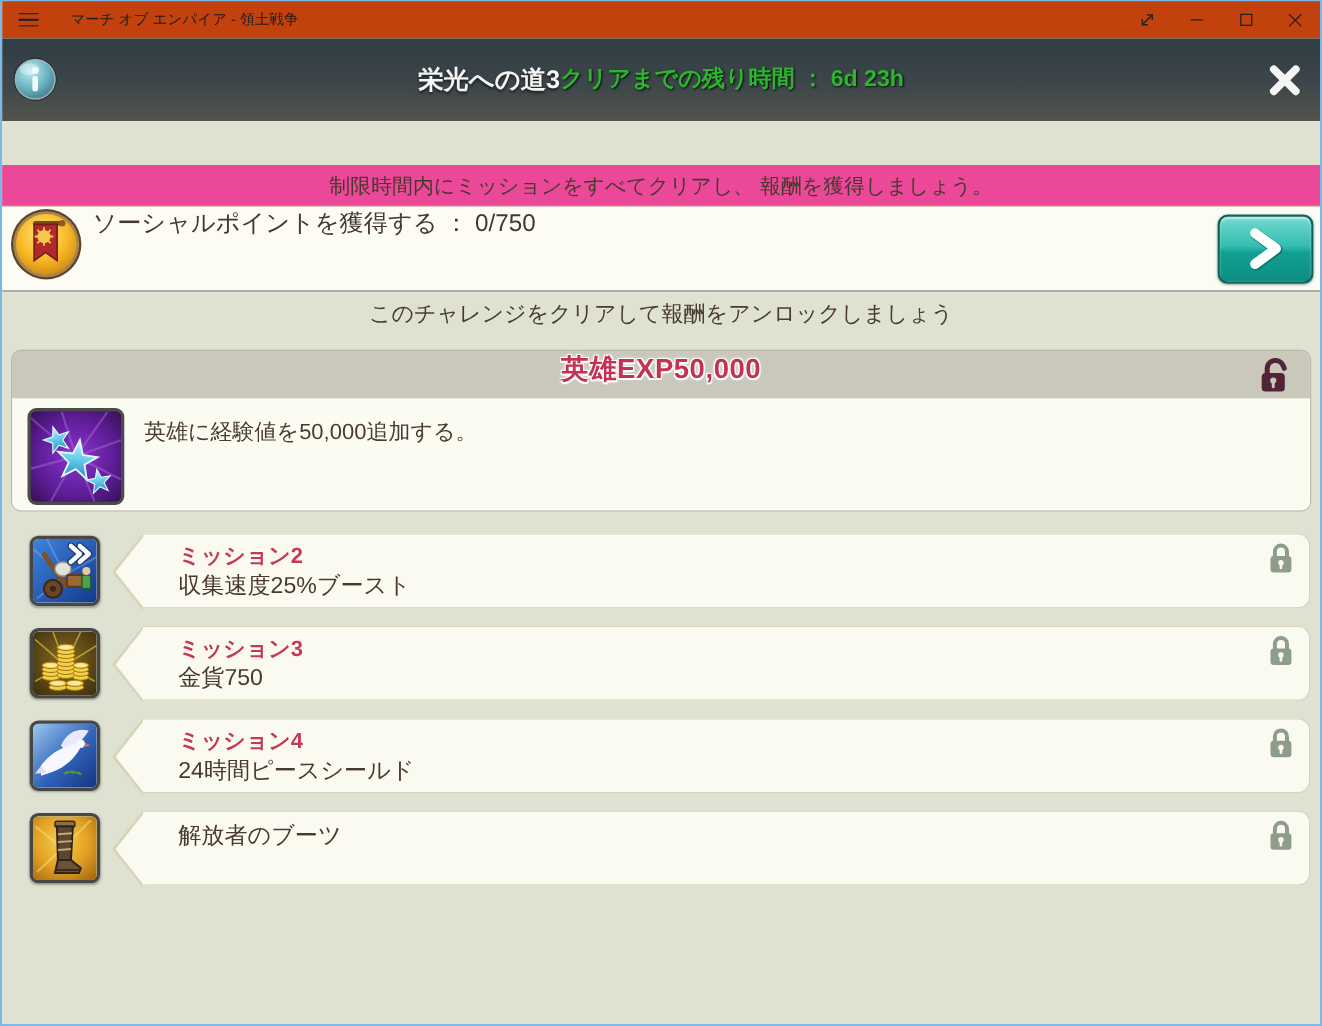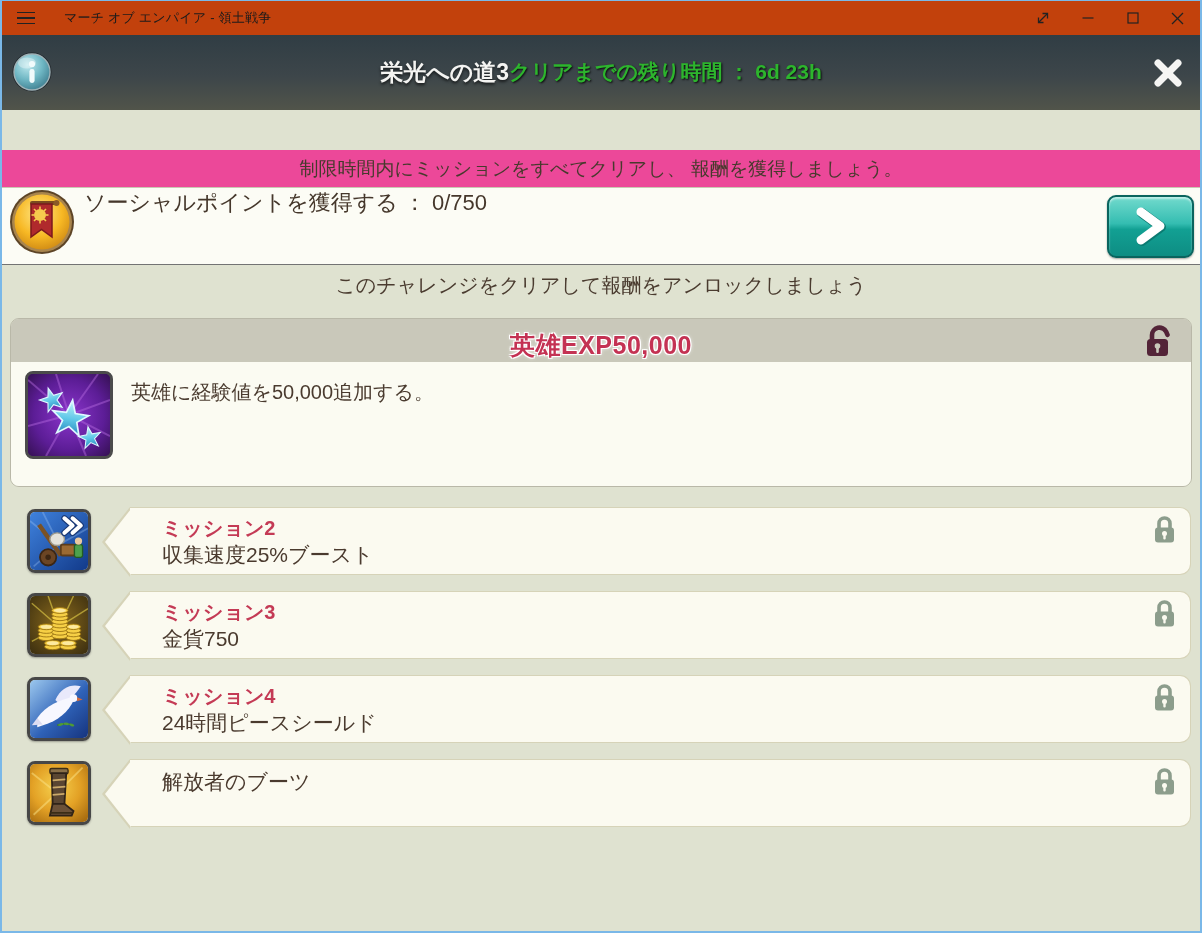--- a/index.html
+++ b/index.html
@@ -52,28 +52,28 @@
     display:flex; align-items:center; justify-content:center; cursor:pointer;
   }
 
   
   .challenge-note { height:40px; display:flex; align-items:center; justify-content:center; color:#4a3b2f; font-size:20px; }
 
   
   .reward-panel { margin:13px 8px 0 8px; border-radius:9px; overflow:hidden; border:1px solid #b9b8a8; }
   .reward-header {
     height:43px; background:#c9c8ba; position:relative;
-    display:flex; align-items:flex-end; justify-content:center;
+    display:flex; align-items:flex-start; justify-content:center;
   }
   .reward-title {
     color:#c43253; font-size:25px; font-weight:bold; letter-spacing:.5px;
     text-shadow:-1px -1px 0 #fff, 1px -1px 0 #fff, -1px 1px 0 #fff, 1px 1px 0 #fff, 0 0 4px #ffffff;
   }
   .reward-lock { position:absolute; right:16px; top:6px; width:32px; height:34px; }
-  .reward-body { background:#fbfbf2; height:124px; display:flex; padding:9px 14px; }
+  .reward-body { background:#fbfbf2; height:102px; display:flex; padding:9px 14px; }
   .reward-icon { width:88px; height:88px; border:3px solid #4b4b4b; border-radius:8px; overflow:hidden; flex:0 0 auto; background:#3d1266; }
   .reward-desc { margin:8px 0 0 18px; font-size:20px; color:#4a3b2f; }
 
   
   .missions { margin-top:20px; display:flex; flex-direction:column; gap:16px; padding:0 9px 0 25px; }
   .mission-row { display:flex; align-items:center; height:68px; }
   .mission-icon { width:64px; height:64px; border:3px solid #474747; border-radius:8px; overflow:hidden; flex:0 0 auto; box-shadow:0 1px 2px rgba(0,0,0,.3); }
   .mission-card {
     position:relative; flex:1; height:68px; margin-left:39px;
     background:#fbfaf0; border:1px solid #d6d3b8; border-left:none; border-radius:0 11px 11px 0;

